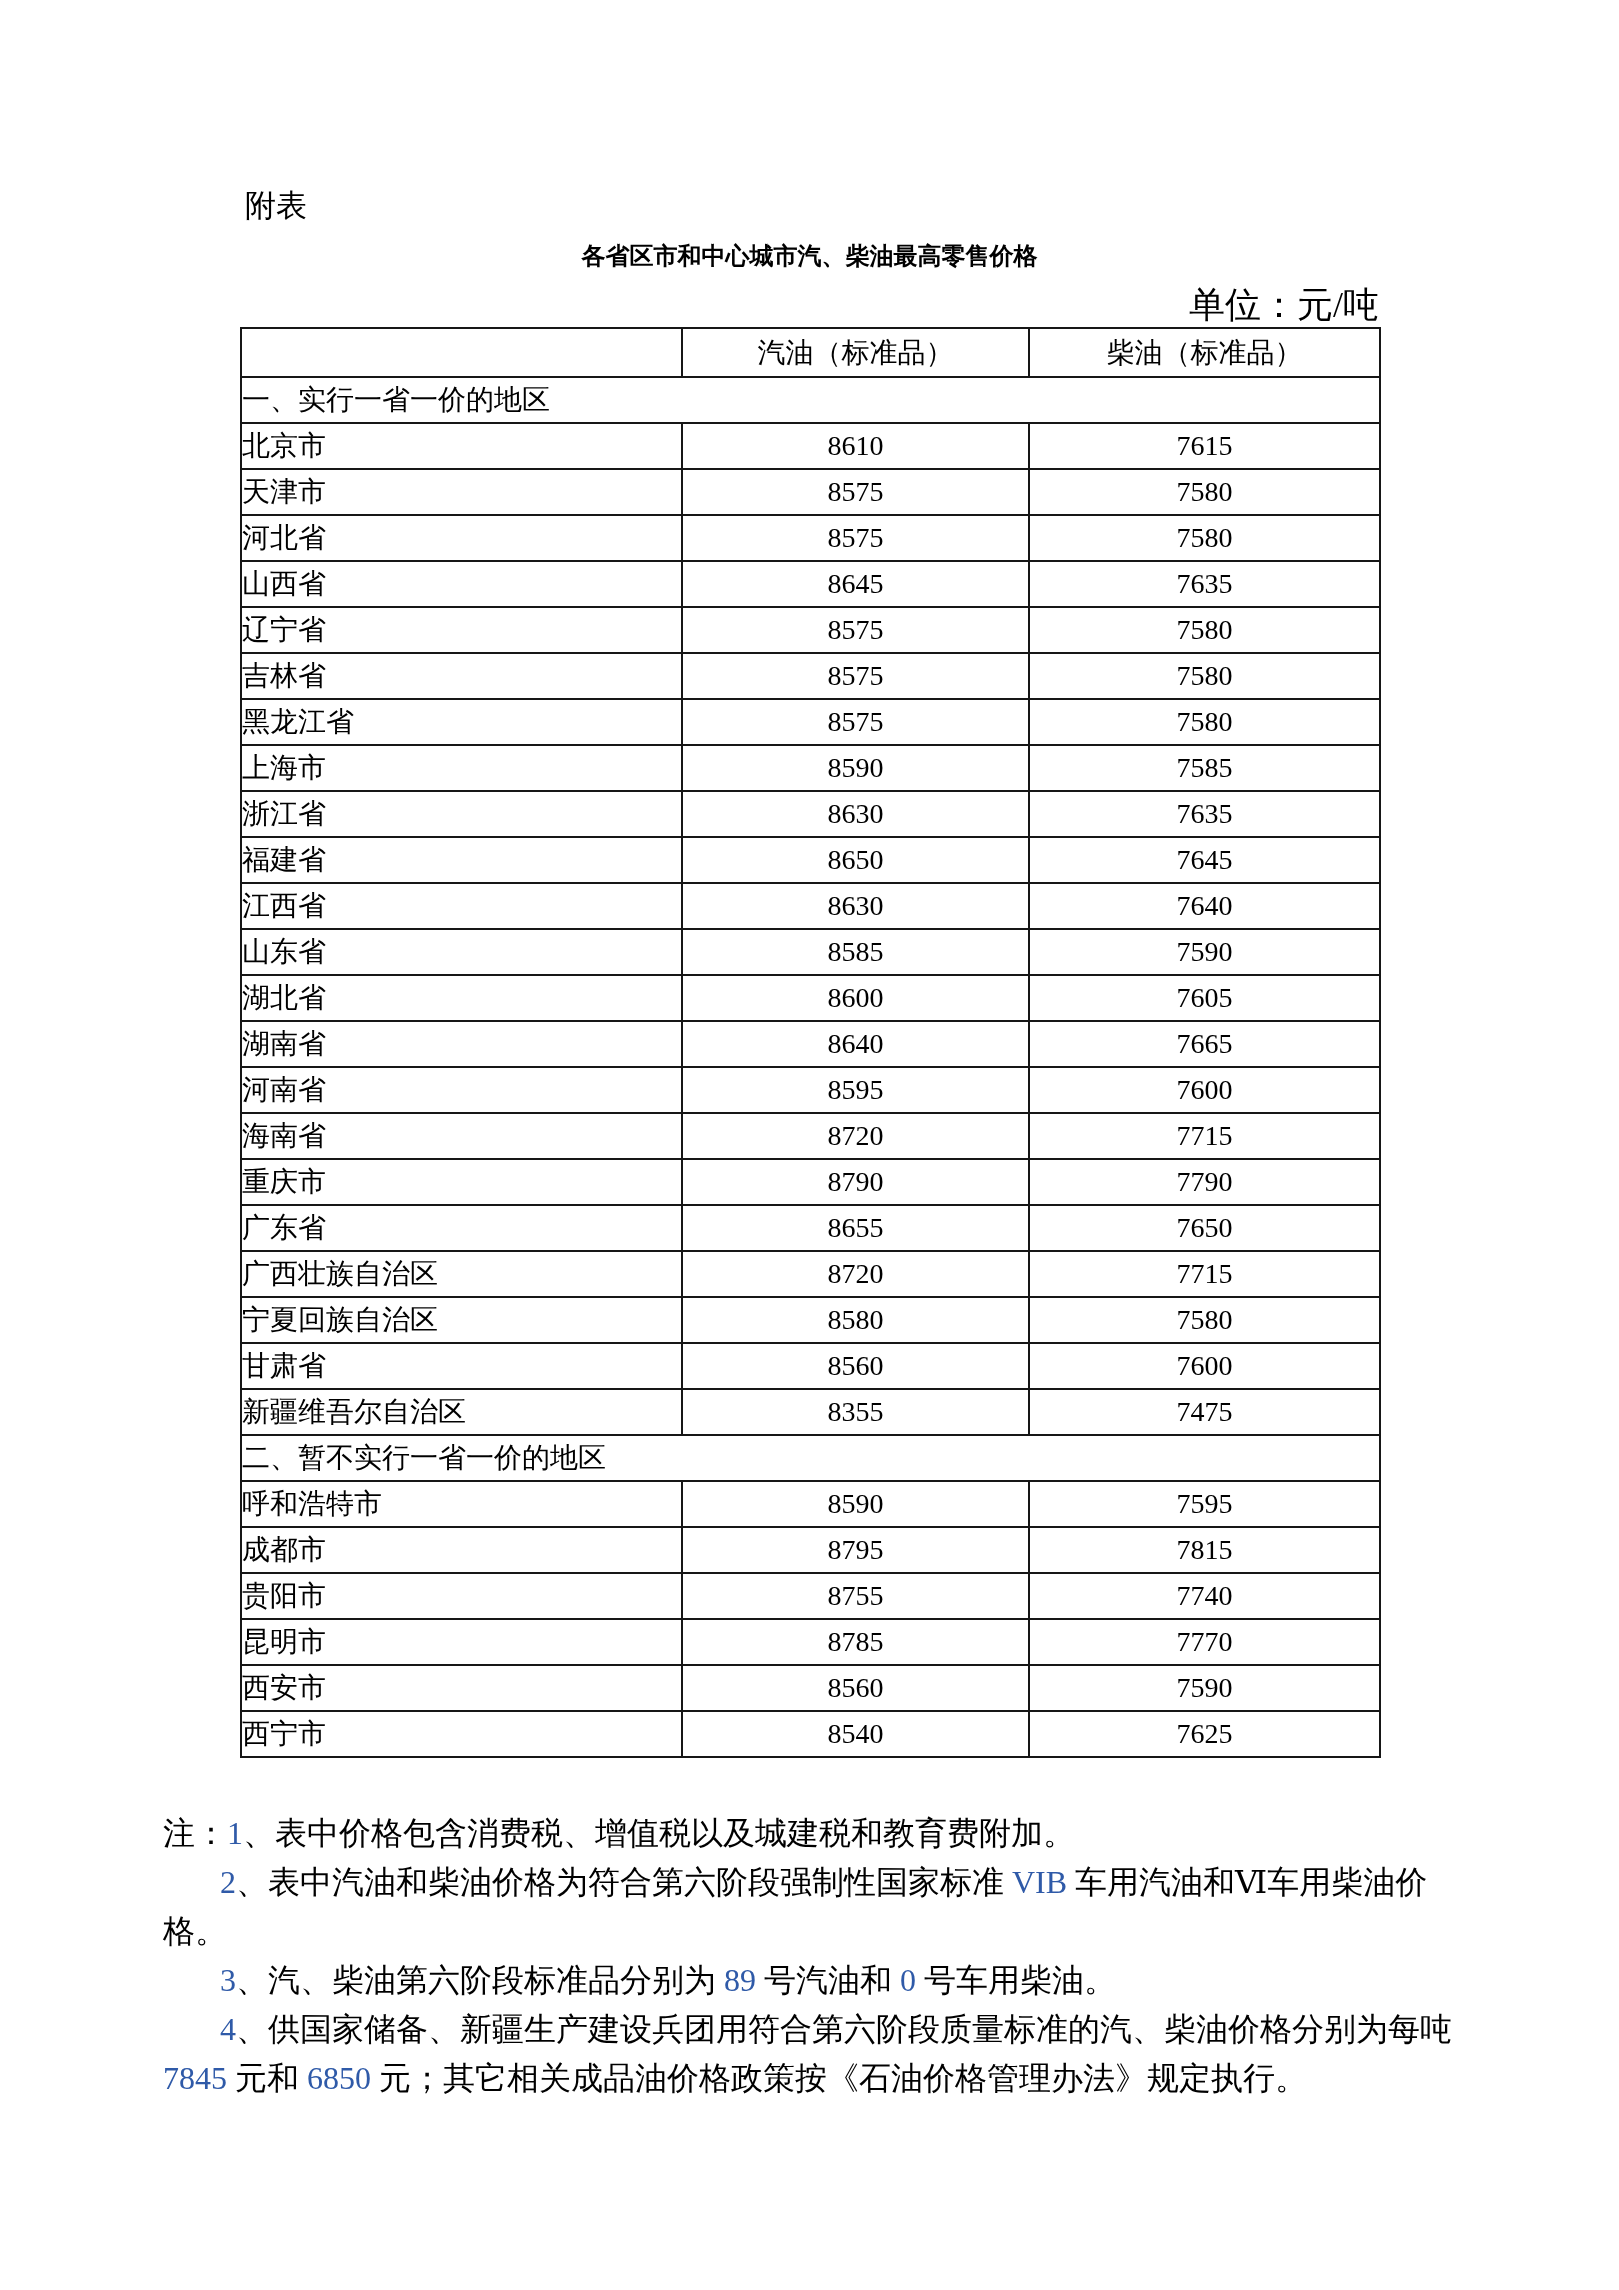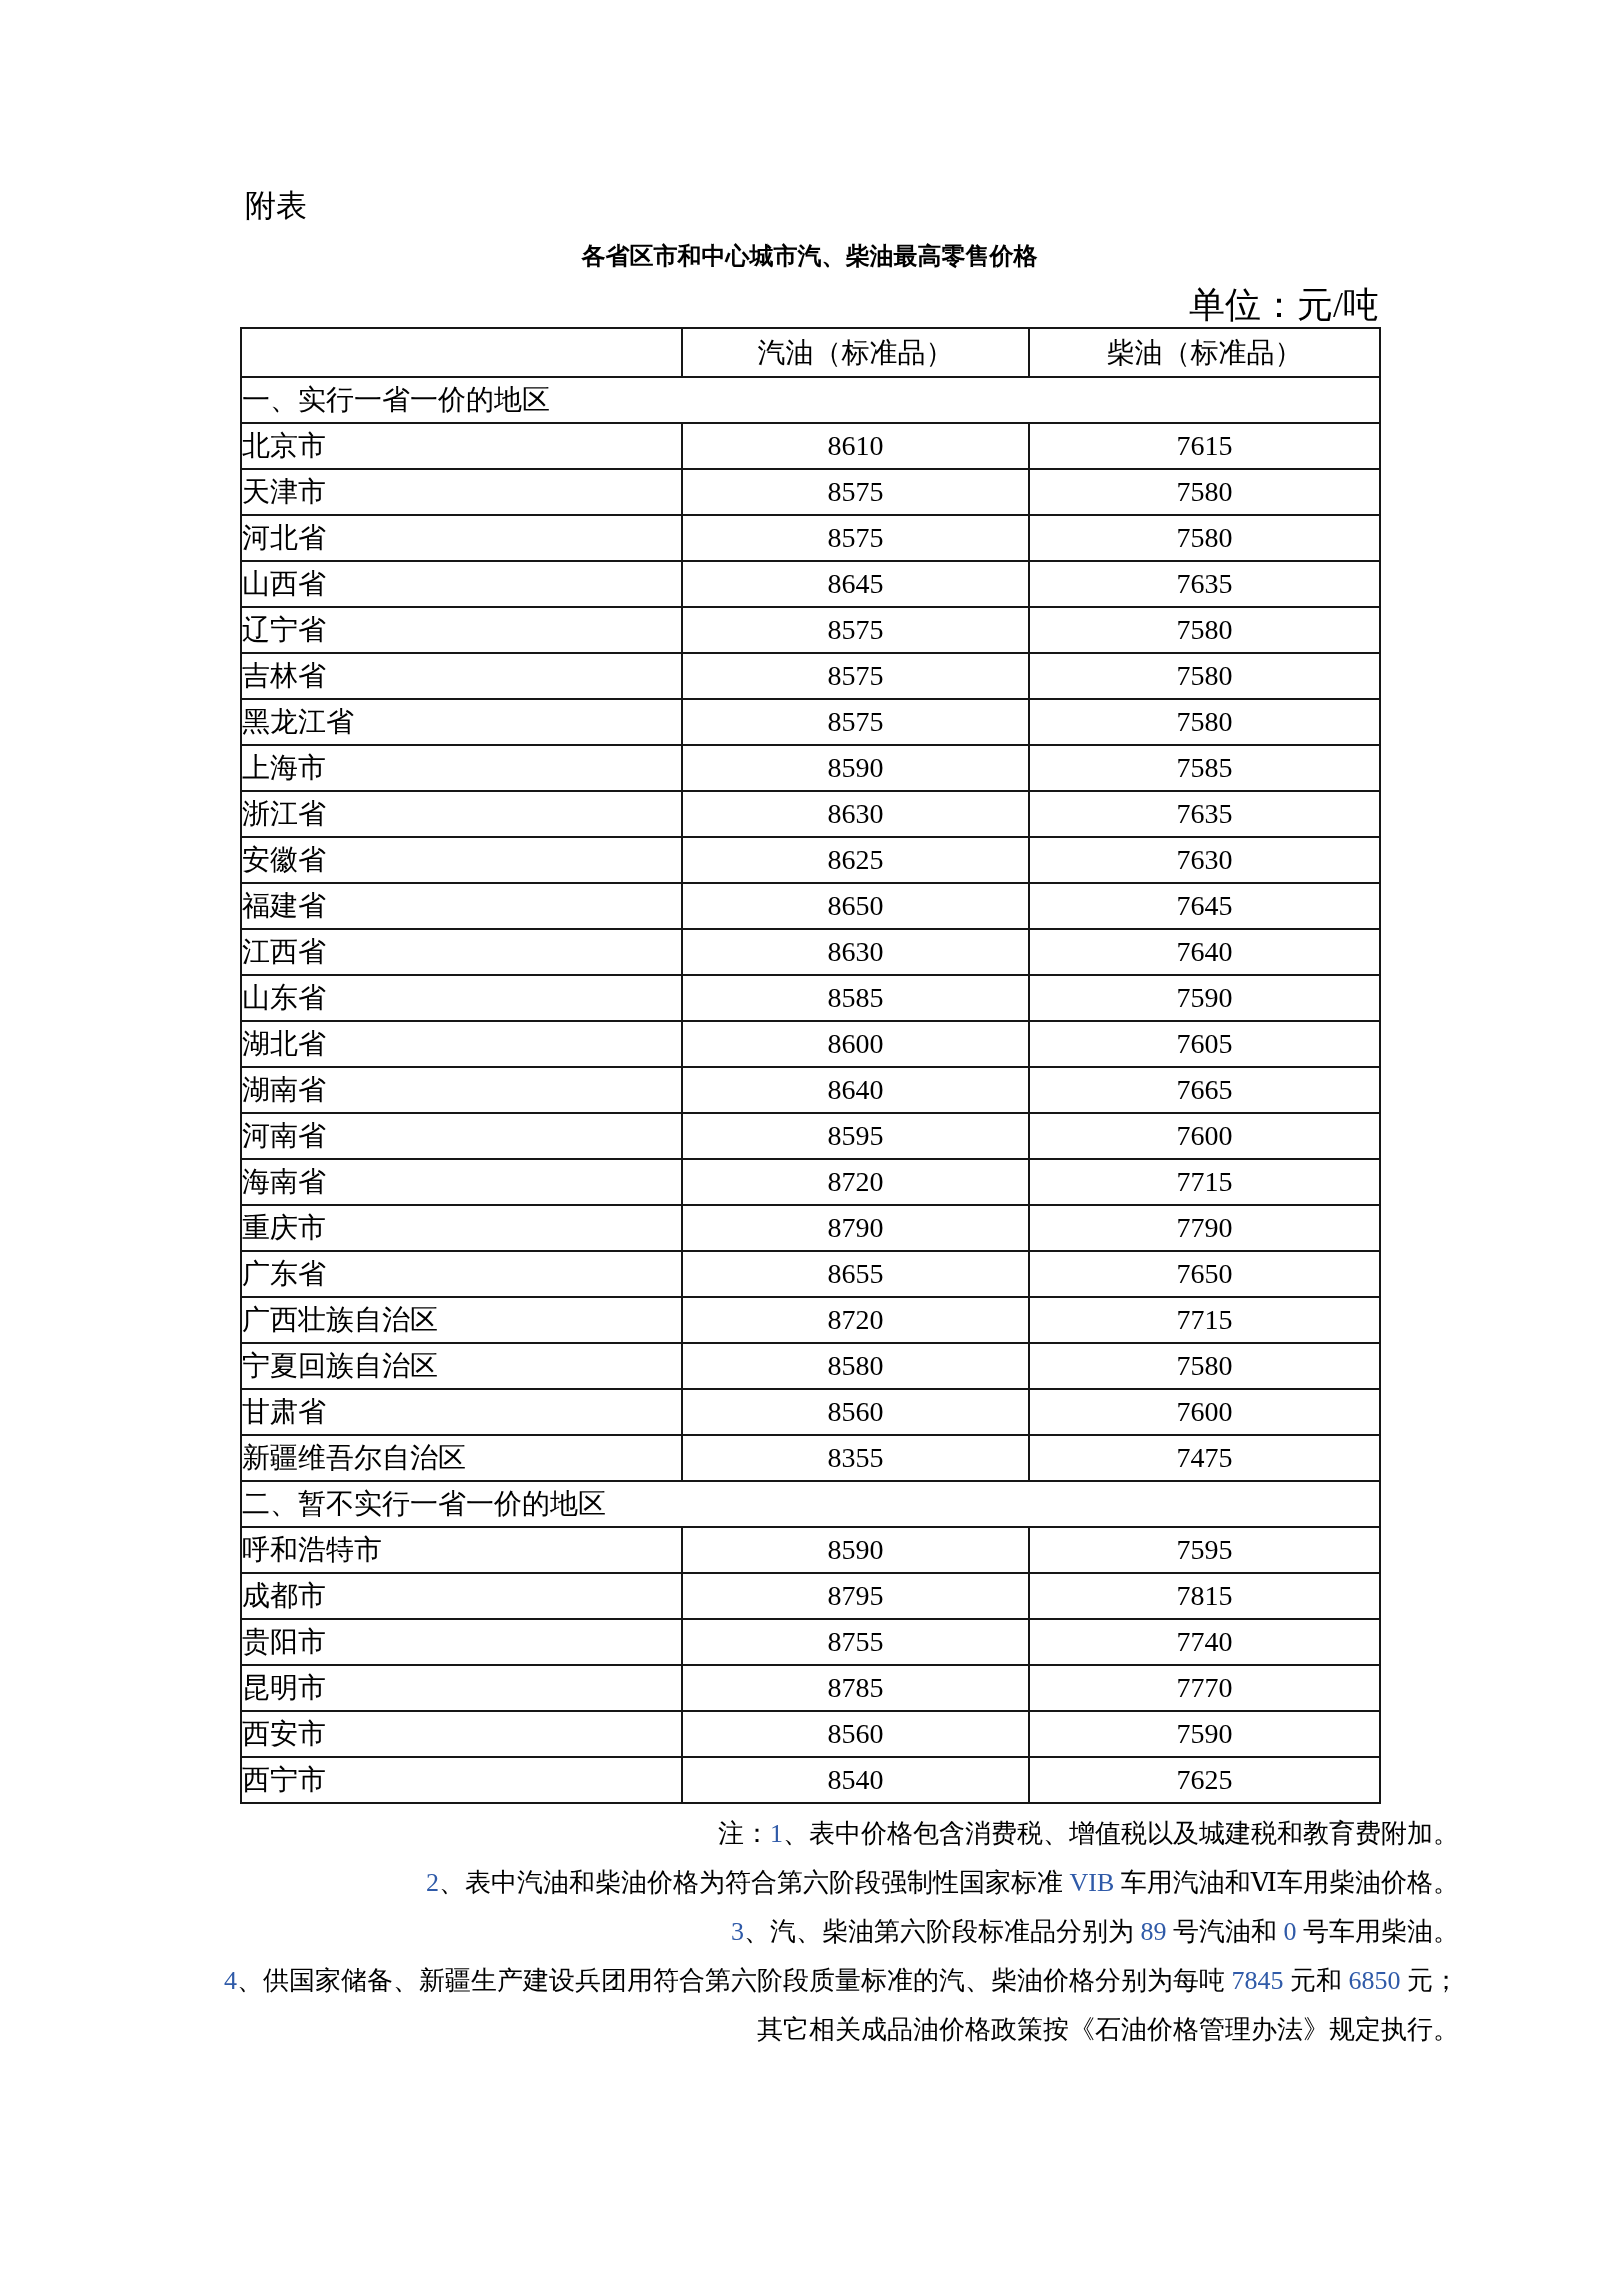--- a/index.html
+++ b/index.html
@@ -39,21 +39,21 @@
     vertical-align:middle; overflow:hidden; white-space:nowrap;
   }
   table.price-table thead th { height:49px; text-align:center; }
   table.price-table tbody tr { height:46px;margin-top:12px; }
   td.sec-cell { text-align:left; padding-left:4.9px; }
   td.region   { text-align:left; padding-left:86px; }
   td.num      { text-align:center; }
   .notes {
     position:absolute; left:163px; top:1809px; width:1296px;
   }
-  .note { margin:0; font-size:26px; line-height:49px; text-align:right; }
+  .note { margin:0; font-size:32px; line-height:49px; text-align:left; }
   .note.indent { text-indent:57px; }
   .lat { color:var(--accent); }
 </style>
 </head>
 <body>
 
 <div class="page">
 
   <div class="appendix">附表</div>
 
@@ -117,25 +117,20 @@
           <td class="region">上海市</td>
           <td class="num">8590</td>
           <td class="num">7585</td>
         </tr>
         <tr>
           <td class="region">浙江省</td>
           <td class="num">8630</td>
           <td class="num">7635</td>
         </tr>
         <tr>
-          <td class="region">安徽省</td>
-          <td class="num">8625</td>
-          <td class="num">7630</td>
-        </tr>
-        <tr>
           <td class="region">福建省</td>
           <td class="num">8650</td>
           <td class="num">7645</td>
         </tr>
         <tr>
           <td class="region">江西省</td>
           <td class="num">8630</td>
           <td class="num">7640</td>
         </tr>
         <tr>

